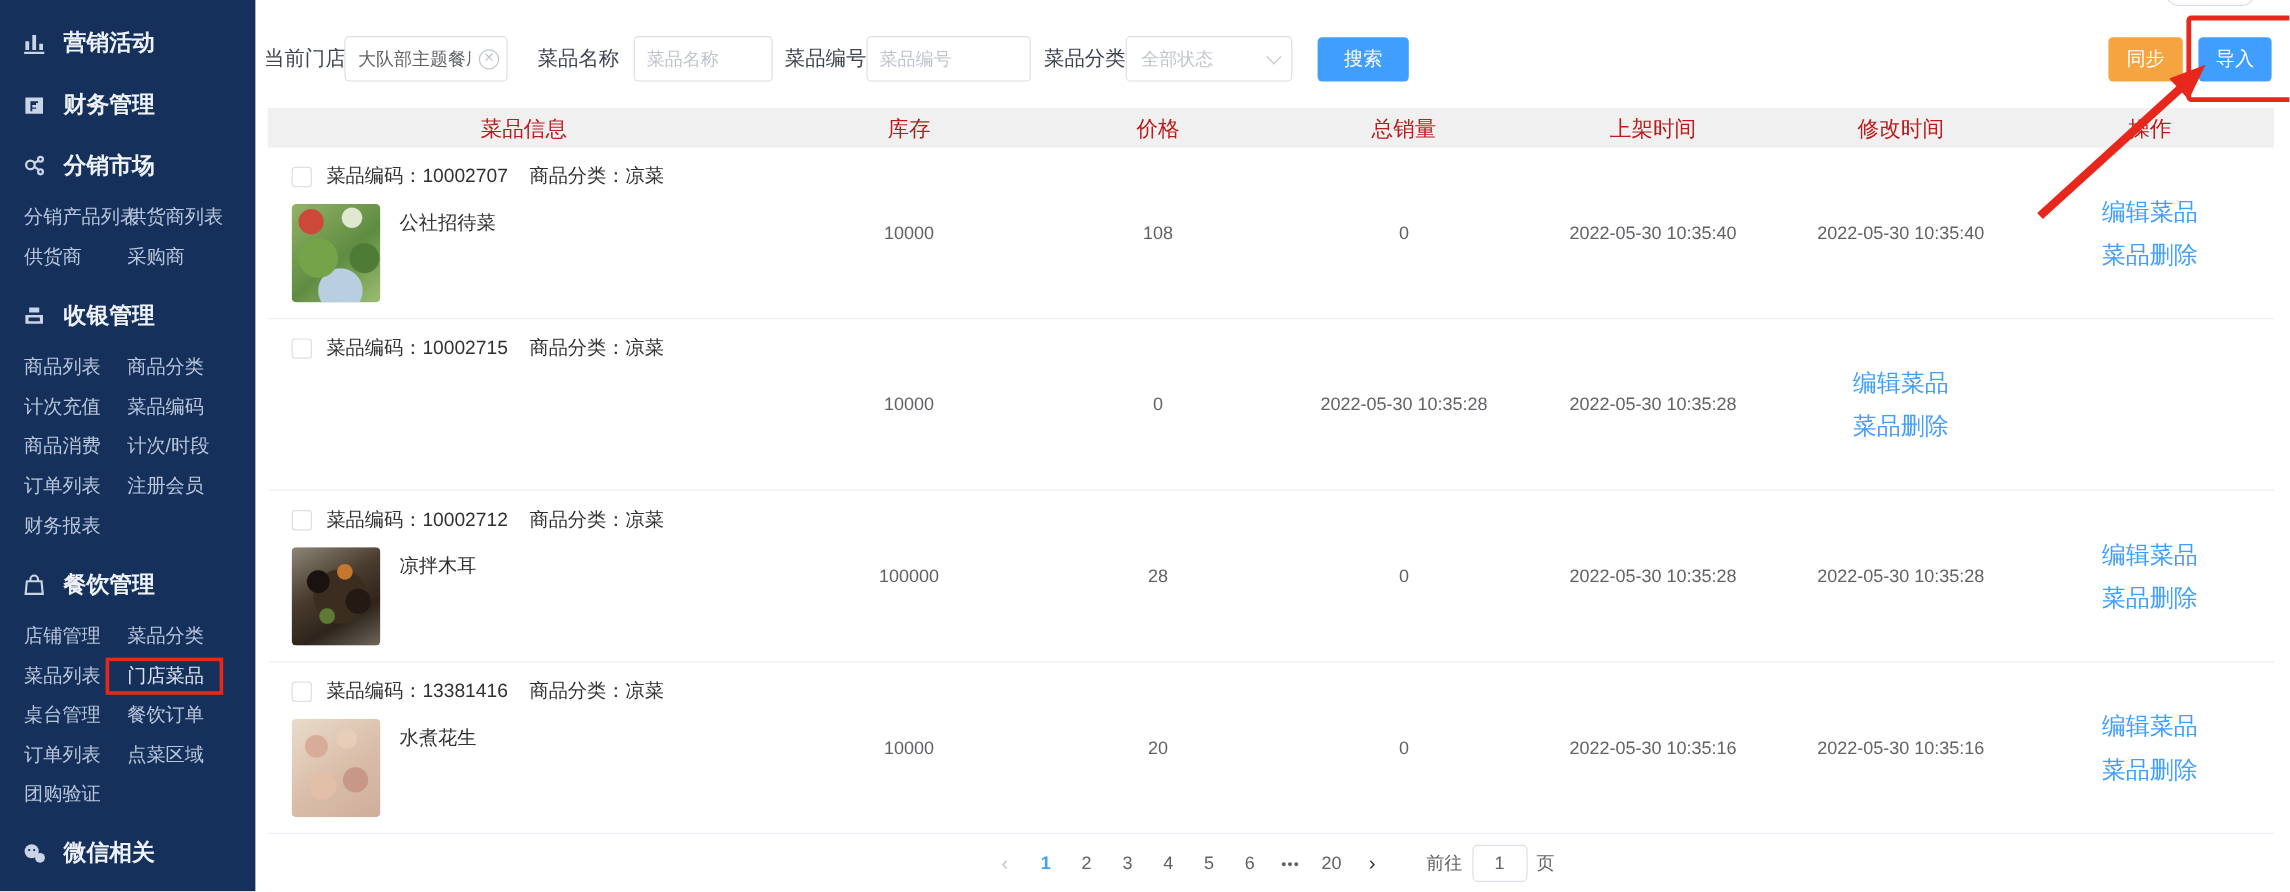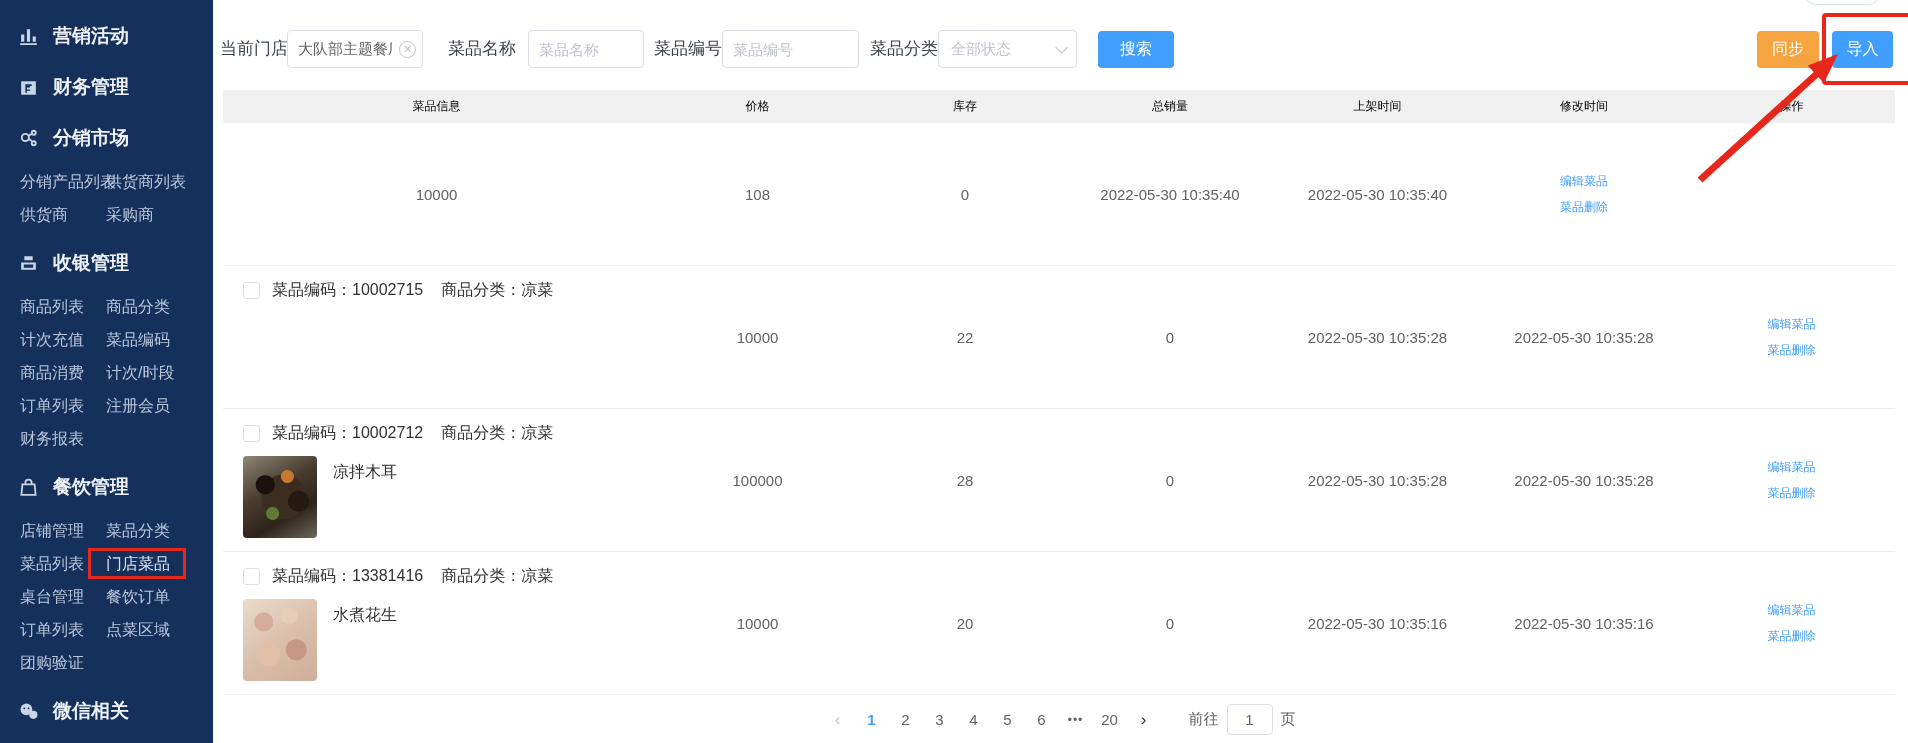--- a/index.html
+++ b/index.html
@@ -27,34 +27,34 @@
   .chev { width:9px; height:9px; border-right:1.6px solid #c0c4cc; border-bottom:1.6px solid #c0c4cc; transform:rotate(45deg) translateY(-3px); }
   .clear-ico { position:absolute; top:41px; width:17px; height:17px; border:1px solid #c0c4cc; border-radius:50%; color:#c0c4cc; font-size:11px; line-height:15px; text-align:center; cursor:pointer; background:#fff; }
   .btn { position:absolute; top:31px; height:37px; border:none; border-radius:4px; color:#fff; font-size:16px; cursor:pointer; font-family:inherit; }
   .btn-blue { background:#409EFF; }
   .btn-orange { background:#F6A440; }
 
   
   .dtable { position:absolute; left:10px; top:90px; width:1672px; }
   .thead, .trow { display:grid; grid-template-columns:427px 215px 200px 210px 205px 208px 207px; }
   .thead { background:#F0F0F0; height:33px; }
-  .th { font-size:12px; color:#000000; display:flex; align-items:center; justify-content:center; }
+  .th { font-size:18px; color:#b91c1c; display:flex; align-items:center; justify-content:center; }
   .th.first { justify-content:center; }
   .trow { height:143px; border-bottom:1px solid #EBEEF5; }
   .cell { display:flex; align-items:center; justify-content:center; font-size:15px; color:#606266; }
   .cell-info { display:block; padding:14px 0 0 20px; }
   .info-line1 { display:flex; align-items:center; gap:12px; }
   .cbx { width:17px; height:17px; border:1px solid #dcdfe6; border-radius:3px; background:#fff; cursor:pointer; flex:0 0 17px; }
   .code-line { font-size:16px; color:#303133; }
   .code-line .sep { display:inline-block; width:18px; }
   .info-line2 { display:flex; margin-top:12px; }
   .dish { width:74px; height:82px; border-radius:4px; flex:0 0 74px; }
   .dish-name { font-size:16px; color:#303133; margin:6px 0 0 16px; }
   .cell-ops { display:flex; flex-direction:column; align-items:center; justify-content:center; gap:9px; }
-  .oplink { color:#409EFF; font-size:12px; cursor:pointer; text-decoration:none; }
+  .oplink { color:#409EFF; font-size:20px; cursor:pointer; text-decoration:none; }
 
   .dish-0 { background:
     radial-gradient(circle at 22% 18%, #cc4838 0 10px, transparent 11px),
     radial-gradient(circle at 68% 14%, #e0e8cf 0 8px, transparent 9px),
     radial-gradient(circle at 82% 55%, #4e7c36 0 12px, transparent 13px),
     radial-gradient(circle at 30% 55%, #74a348 0 16px, transparent 17px),
     radial-gradient(circle at 55% 88%, #b7cfe0 0 18px, transparent 19px),
     linear-gradient(140deg,#93b268,#5f8c41 55%,#9cbd72); }
   .dish-1 { background:
     radial-gradient(circle at 70% 25%, #e0922e 0 9px, transparent 10px),
@@ -220,49 +220,58 @@
     <button class="btn btn-blue" style="left:885px; width:76px">搜索</button>
 
     <button class="btn btn-orange" style="left:1544px; width:62px">同步</button>
     <button class="btn btn-blue" style="left:1619px; width:61px">导入</button>
 
     <div class="partial-el"></div>
 
     <div class="dtable">
       <div class="thead">
         <div class="th first">菜品信息</div>
+        <div class="th">库存</div>
         <div class="th">价格</div>
-        <div class="th">库存</div>
         <div class="th">总销量</div>
         <div class="th">上架时间</div>
         <div class="th">修改时间</div>
         <div class="th">操作</div>
       </div>
 
       <div class="trow">
+        <div class="cell cell-info">
+          <div class="info-line1">
+            <span class="cbx"></span>
+            <span class="code-line"><span>菜品编码：</span><span>10002707</span><span class="sep"></span><span>商品分类：</span><span>凉菜</span></span>
+          </div>
+          <div class="info-line2">
+            <span class="dish dish-0"></span>
+            <span class="dish-name">公社招待菜</span>
+          </div>
+        </div>
         <div class="cell">10000</div>
         <div class="cell">108</div>
         <div class="cell">0</div>
         <div class="cell">2022-05-30 10:35:40</div>
         <div class="cell">2022-05-30 10:35:40</div>
         <div class="cell cell-ops">
           <a class="oplink">编辑菜品</a>
           <a class="oplink">菜品删除</a>
         </div>
       </div>
 
       <div class="trow">
         <div class="cell cell-info">
           <div class="info-line1">
             <span class="cbx"></span>
             <span class="code-line"><span>菜品编码：</span><span>10002715</span><span class="sep"></span><span>商品分类：</span><span>凉菜</span></span>
           </div>
         </div>
         <div class="cell">10000</div>
-        <div class="cell">22</div>
         <div class="cell">0</div>
         <div class="cell">2022-05-30 10:35:28</div>
         <div class="cell">2022-05-30 10:35:28</div>
         <div class="cell cell-ops">
           <a class="oplink">编辑菜品</a>
           <a class="oplink">菜品删除</a>
         </div>
       </div>
 
       <div class="trow">

